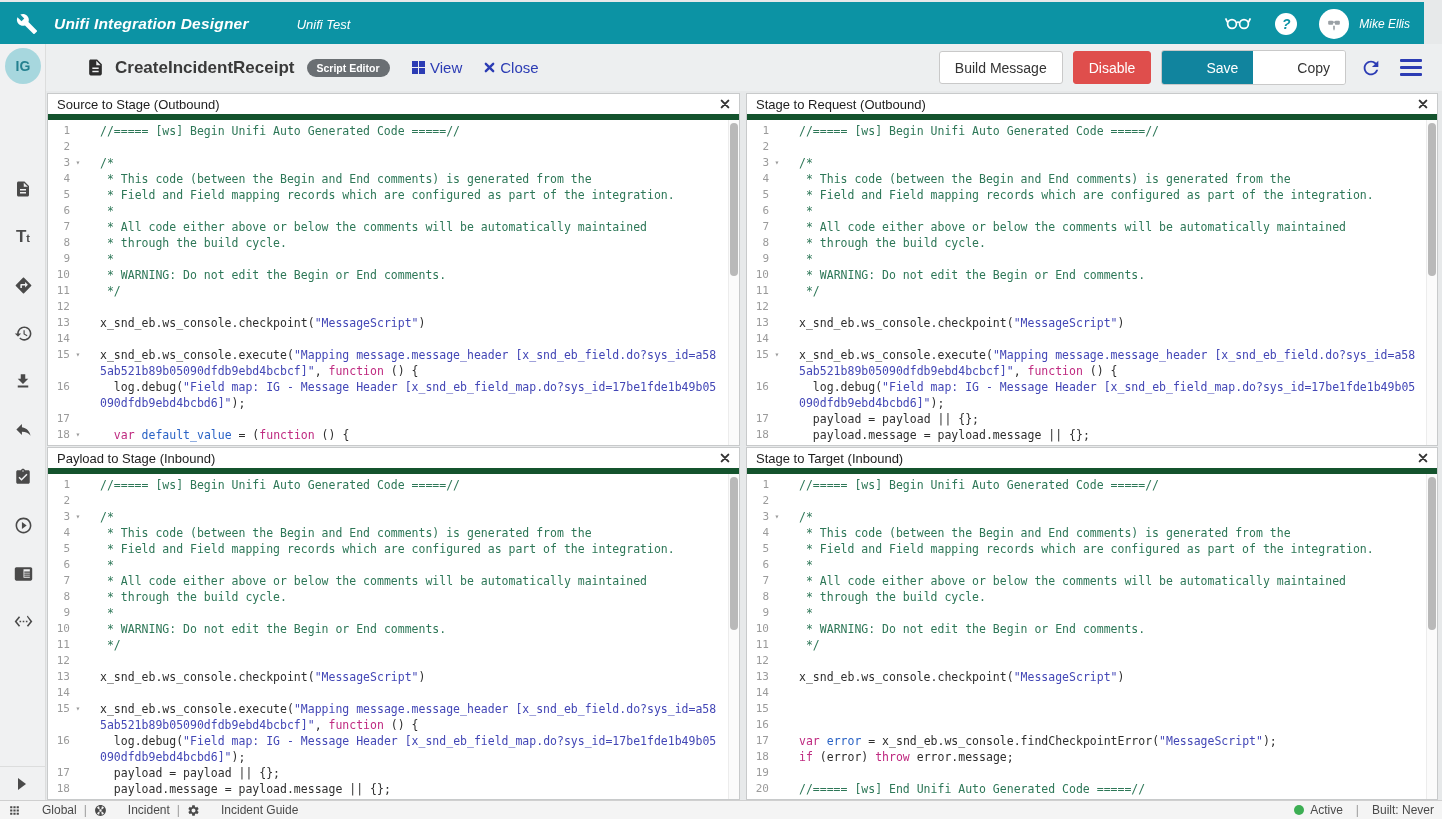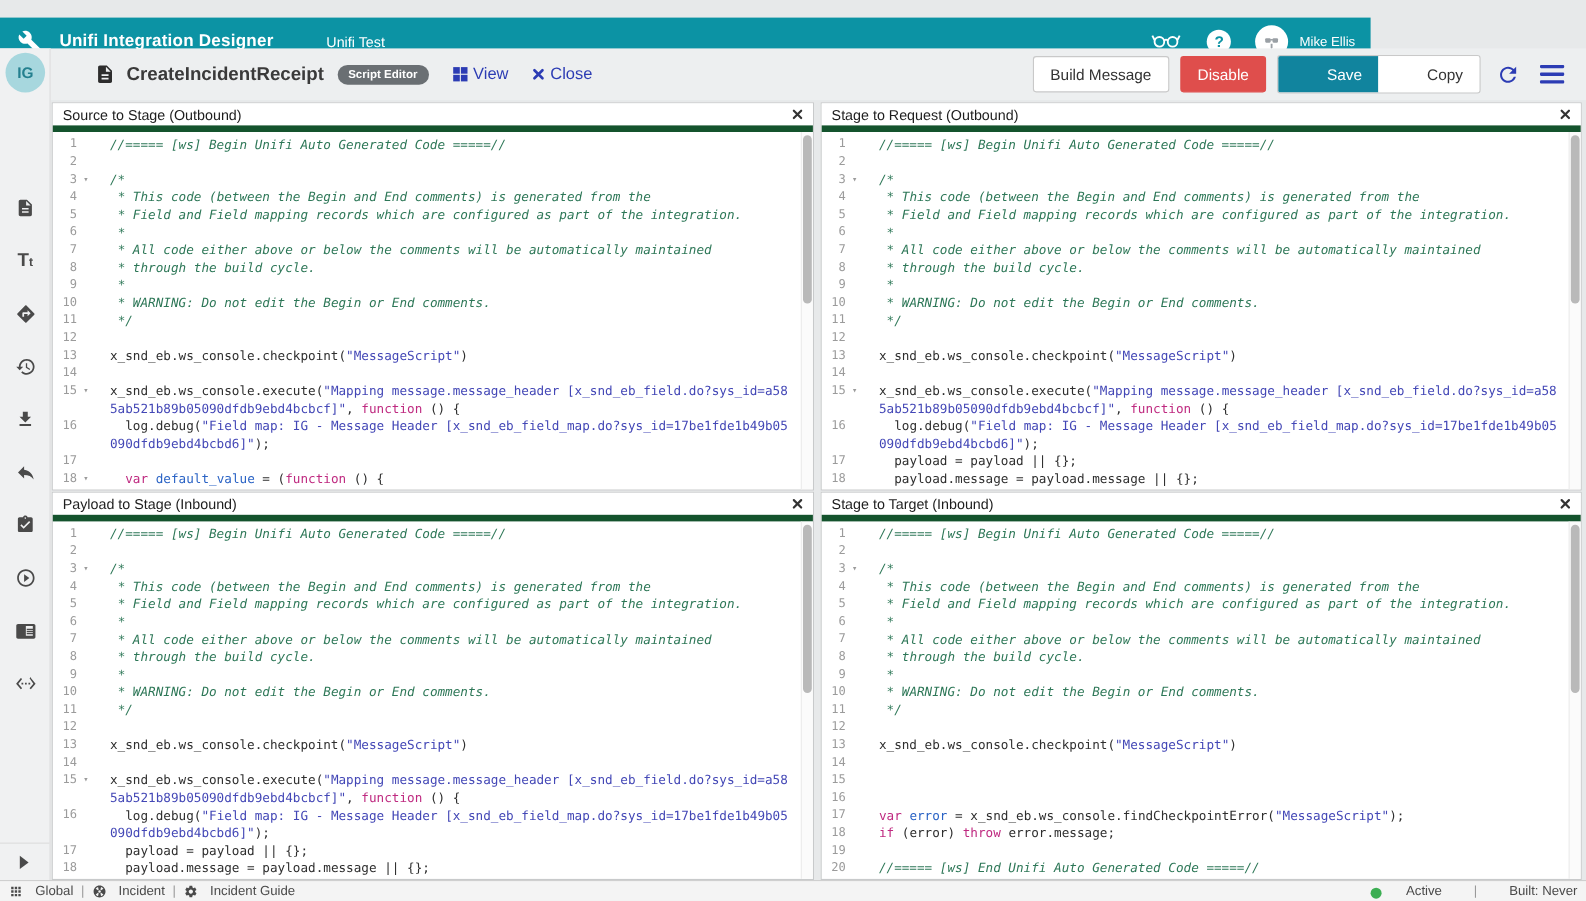--- a/index.html
+++ b/index.html
@@ -1,21 +1,21 @@
 <!DOCTYPE html>
 <html><head>
 <meta charset="utf-8">
 <style>
   * { margin:0; padding:0; box-sizing:border-box; }
   html,body { width:1442px; height:819px; overflow:hidden; }
   body { position:relative; font-family:"Liberation Sans", sans-serif; background:#e7e9ea; }
 
   
-  .topbar { position:absolute; top:16px; left:0; width:1246px; height:44px; background:#0c93a4;
-            display:flex; align-items:center; padding:0 14px; color:#fff; }
+  .topbar { position:absolute; top:2px; left:0; width:1424px; height:44px; background:#0c93a4;
+            display:flex; align-items:center; padding:0 14px; color:#fff;font-style:italic; }
   .topbar .wrench { width:26px; height:26px; display:flex; align-items:center; justify-content:center; margin-right:14px; }
   .topbar .app-title { font-size:15.5px; font-weight:bold; letter-spacing:.2px; }
   .topbar .env-name { font-size:13px; margin-left:48px; }
   .topbar .right { margin-left:auto; display:flex; align-items:center; gap:22px; }
   .help-badge { width:22px; height:22px; border-radius:50%; background:#fff; color:#0c93a4;
                 font-weight:bold; font-size:14px; display:flex; align-items:center; justify-content:center; }
   .avatar-circle { width:30px; height:30px; border-radius:50%; background:#fff;
                    display:flex; align-items:center; justify-content:center; }
   .user-name { font-size:12px; margin-left:-12px; }
 
@@ -65,35 +65,35 @@
                   padding:0 9px; font-size:13px; color:#1d1d1d; background:#fff; }
   .panel-close { margin-left:auto; display:flex; cursor:pointer; }
   .panel-body { position:relative; height:325px; overflow:hidden; padding:3px 0 0 0; }
 
   .code-lines { font-family:"DejaVu Sans Mono", monospace; font-size:11.5px; line-height:16px; color:#2e2e2e;
                 padding-right:12px; }
   .crow { display:flex; }
   .ln { flex:0 0 22px; text-align:right; color:#9b9b9b; font-size:11px; }
   .fold { flex:0 0 16px; text-align:center; color:#9b9b9b; font-size:8px; line-height:16px; }
   .ctext { flex:1; padding-left:14px; padding-right:8px; white-space:pre-wrap; word-break:break-all; }
-  .tok-cm { color:#2d7757;font-style:italic; }
+  .tok-cm { color:#2d7757; }
   .tok-str { color:#4347b6; }
   .tok-kw { color:#bf2a80; }
   .tok-def { color:#2a63c5; }
 
   .vscroll { position:absolute; top:0; right:0; bottom:0; width:11px; background:#fbfbfb; border-left:1px solid #ececec; }
   .vthumb { position:absolute; left:1px; right:1px; top:3px; height:47%; background:#b9b9b9; border-radius:5px; cursor:pointer; }
 
   
   .statusbar { position:absolute; left:0; bottom:0; width:1442px; height:19px; background:#f4f4f4;
                border-top:1px solid #cfcfcf; display:flex; align-items:center; padding:0 8px;
                font-size:12px; color:#4a4a4a; }
-  .sb-item { display:flex; align-items:center; gap:11px; cursor:pointer; }
+  .sb-item { display:flex; align-items:center; gap:21px; cursor:pointer; }
   .sb-sep { margin:0 7px; color:#9a9a9a; }
-  .sb-right { margin-left:auto; display:flex; align-items:flex-end; gap:22px; }
+  .sb-right { margin-left:auto; display:flex; align-items:center; gap:6px; }
   .dot-green { width:10px; height:10px; border-radius:50%; background:#3cae53; }
 </style>
 </head>
 <body>
 
 <div class="topbar">
   <span class="wrench">
     <svg width="22" height="22" viewBox="0 0 24 24">
         <path fill="#fff" d="M22.7 19l-9.1-9.1c.9-2.3.4-5-1.5-6.9-2-2-5-2.4-7.4-1.3L9 6 6 9 1.6 4.7C.4 7.1.9 10.1 2.9 12.1c1.9 1.9 4.6 2.4 6.9 1.5l9.1 9.1c.4.4 1 .4 1.4 0l2.3-2.3c.5-.4.5-1.1.1-1.4z"></path>
       </svg>

